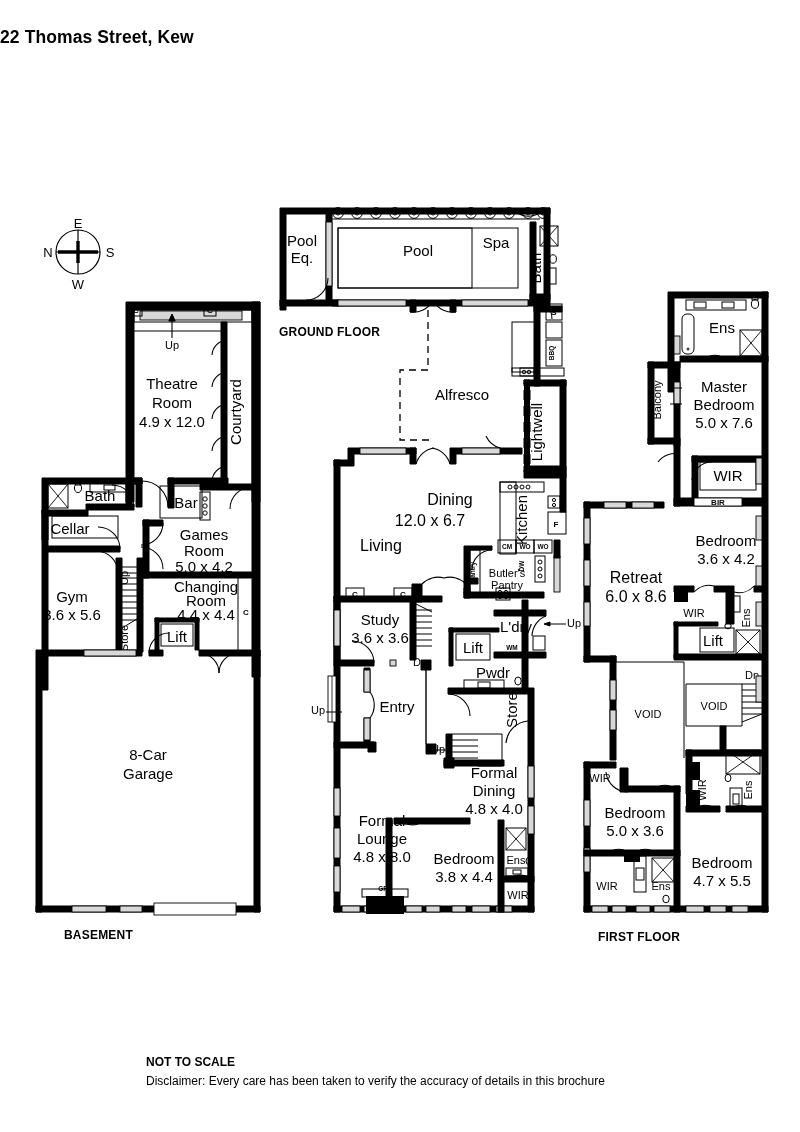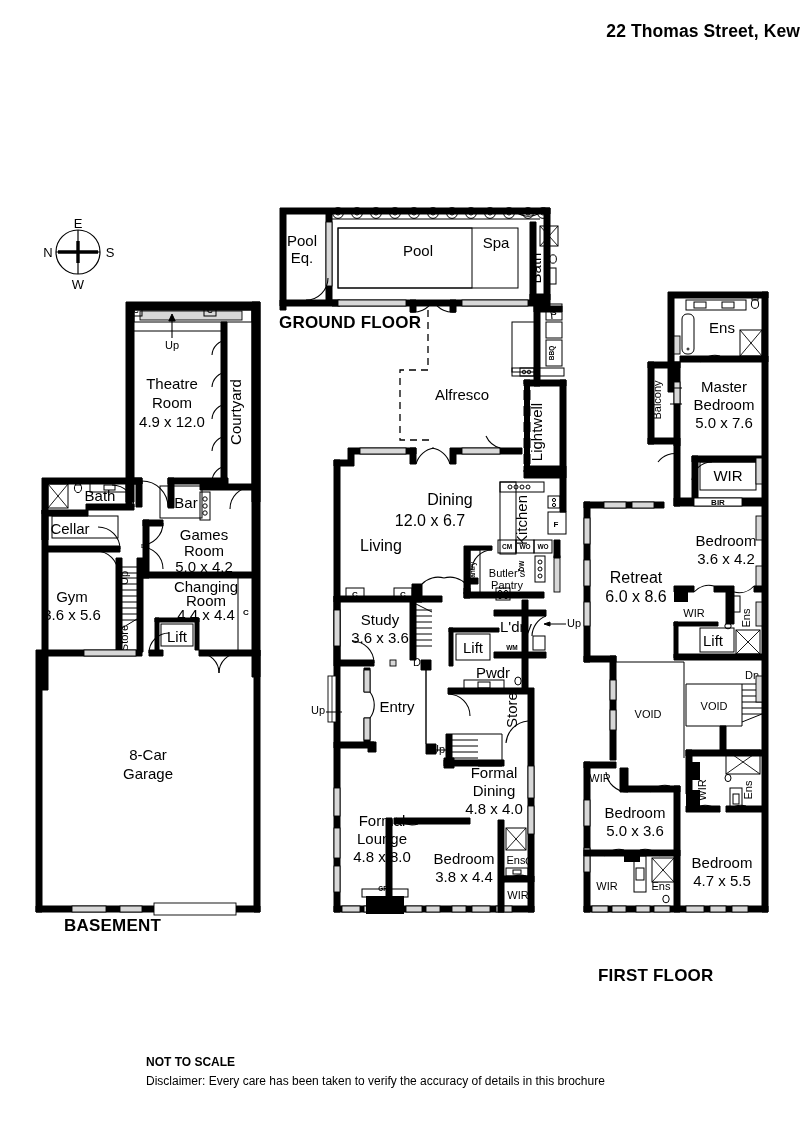--- a/index.html
+++ b/index.html
@@ -1,23 +1,23 @@
 <!DOCTYPE html>
 <html><head>
 <meta charset="utf-8">
 <style>
   html,body{margin:0;padding:0;background:#ffffff;}
   body{width:800px;height:1132px;position:relative;overflow:hidden;
        font-family:"Liberation Sans","DejaVu Sans",sans-serif;color:#000;}
   #plan{position:absolute;left:0;top:0;width:800px;height:1132px;}
-  .ttl{position:absolute;width:100%;text-align:right;top:21px;font-size:17.5px;font-weight:bold;letter-spacing:.1px;}
+  .ttl{position:absolute;width:100%;text-align:left;top:27px;font-size:17.5px;font-weight:bold;letter-spacing:.1px;}
   .foot{position:absolute;left:146px;font-size:12px;font-weight:bold;}
   .foot.a{top:1055px;}
   .foot.b{top:1074px;font-weight:normal;}
-  .lvl{position:absolute;font-size:17px;font-weight:bold;letter-spacing:.2px;}
+  .lvl{position:absolute;font-size:12px;font-weight:bold;letter-spacing:.2px;margin-top:12px;}
   svg text{font-family:"Liberation Sans","DejaVu Sans",sans-serif;fill:#000;}
   .rm{font-size:15px;text-anchor:middle;}
   .rm.big{font-size:16px;}
   .sm{font-size:11px;text-anchor:middle;}
   .xs{font-size:8px;text-anchor:middle;font-weight:bold;}
   .xxs{font-size:6.5px;text-anchor:middle;font-weight:bold;}
   .cmp{font-size:13px;text-anchor:middle;}
   .wall{stroke:#000;fill:#000;}
   .thin{fill:none;stroke:#000;stroke-width:1;}
   .door{fill:none;stroke:#000;stroke-width:1.1;}
@@ -619,16 +619,16 @@
   <rect class="win" x="636" y="906" width="14" height="6"></rect>
   <rect class="win" x="654" y="906" width="16" height="6"></rect>
   <rect class="win" x="686" y="906" width="18" height="6"></rect>
   <rect class="win" x="710" y="906" width="16" height="6"></rect>
   <rect class="win" x="732" y="906" width="16" height="6"></rect>
 </g>
 </svg>
 
 <div class="lvl" style="left:28px;top:916px;padding-left:36px;">BASEMENT</div>
 <div class="lvl" style="left:279px;top:313px;">GROUND FLOOR</div>
-<div class="lvl" style="left:584px;top:966px;padding-left:14px;">FIRST FLOOR</div>
+<div class="lvl" style="left:584px;top:918px;padding-left:14px;">FIRST FLOOR</div>
 
 <div class="foot a">NOT TO SCALE</div>
 <div class="foot b">Disclaimer: Every care has been taken to verify the accuracy of details in this brochure</div>
 
 </body></html>

